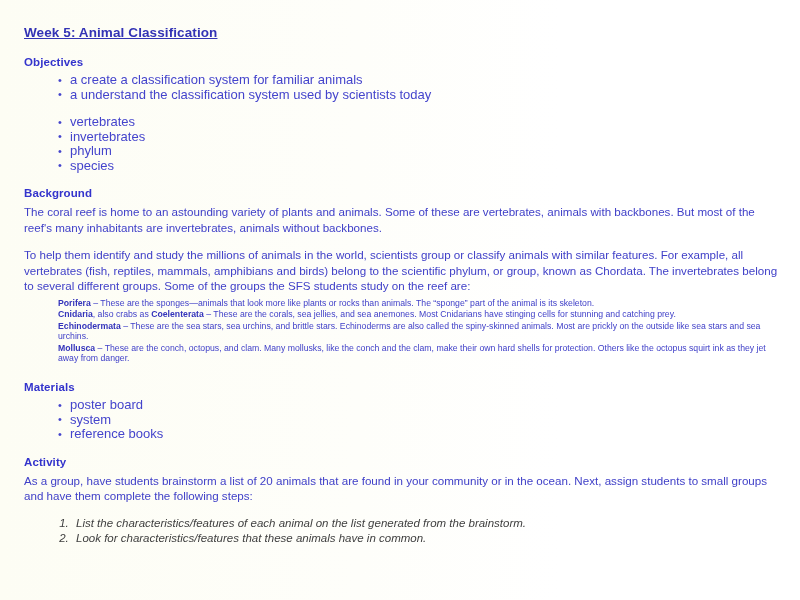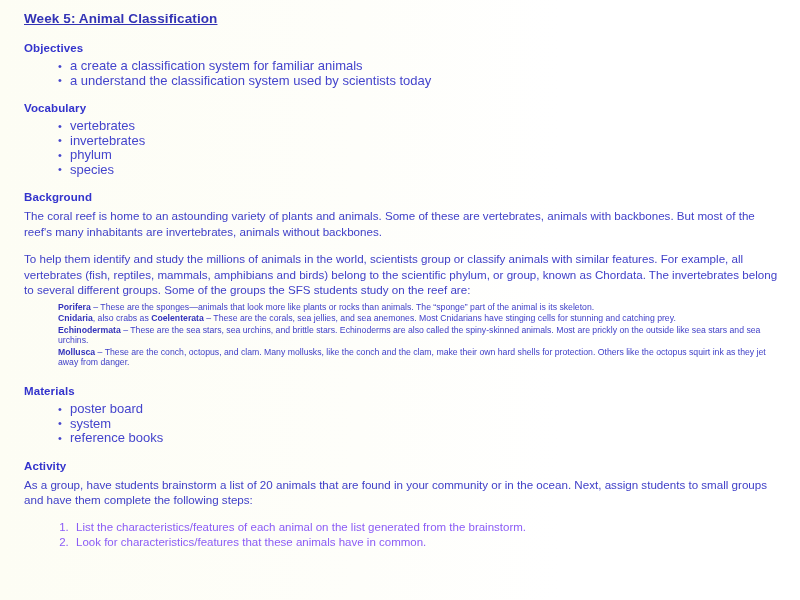--- a/index.html
+++ b/index.html
@@ -22,21 +22,21 @@
     top: 0; left: 0;
     width: 800px;
     height: 600px;
     pointer-events: none;
     background: linear-gradient(to right, #fdfdf4 0%, #fefefa 45%, #ffffff 70%, #ffffff 100%);
     z-index: 0;
   }
   .page {
     position: relative;
     z-index: 1;
-    padding: 8px 22px 0 24px;
+    padding: 22px 22px 0 24px;
     box-sizing: border-box;
   }
 
   h1.doc-title {
     font-size: 13.5px;
     line-height: 16px;
     font-weight: bold;
     color: #3333b5;
     text-decoration: underline;
     margin: 3px 0 14px 0;
@@ -99,21 +99,22 @@
     margin-bottom: 1px;
   }
   .phylum-item .term {
     font-weight: bold;
     color: #3333bb;
   }
 
   ol.steps {
     margin: 5px 0 0 0;
     padding-left: 48px;
-    color: #8b5cf6;
+    color: #404040;
+    font-style: italic;
   }
   ol.steps li {
     font-size: 11.5px;
     line-height: 15px;
     padding-left: 4px;
   }
 
   .activity-intro {
     margin-bottom: 0;
   }
@@ -129,21 +130,20 @@
 
   <div class="section">
     <h2 class="section-heading">Objectives</h2>
     <ul class="bullets">
       <li>a create a classification system for familiar animals</li>
       <li>a understand the classification system used by scientists today</li>
     </ul>
   </div>
 
   <div class="section">
-    <h2 class="section-heading">Vocabulary</h2>
     <ul class="bullets">
       <li>vertebrates</li>
       <li>invertebrates</li>
       <li>phylum</li>
       <li>species</li>
     </ul>
   </div>
 
   <div class="section">
     <h2 class="section-heading">Background</h2>

